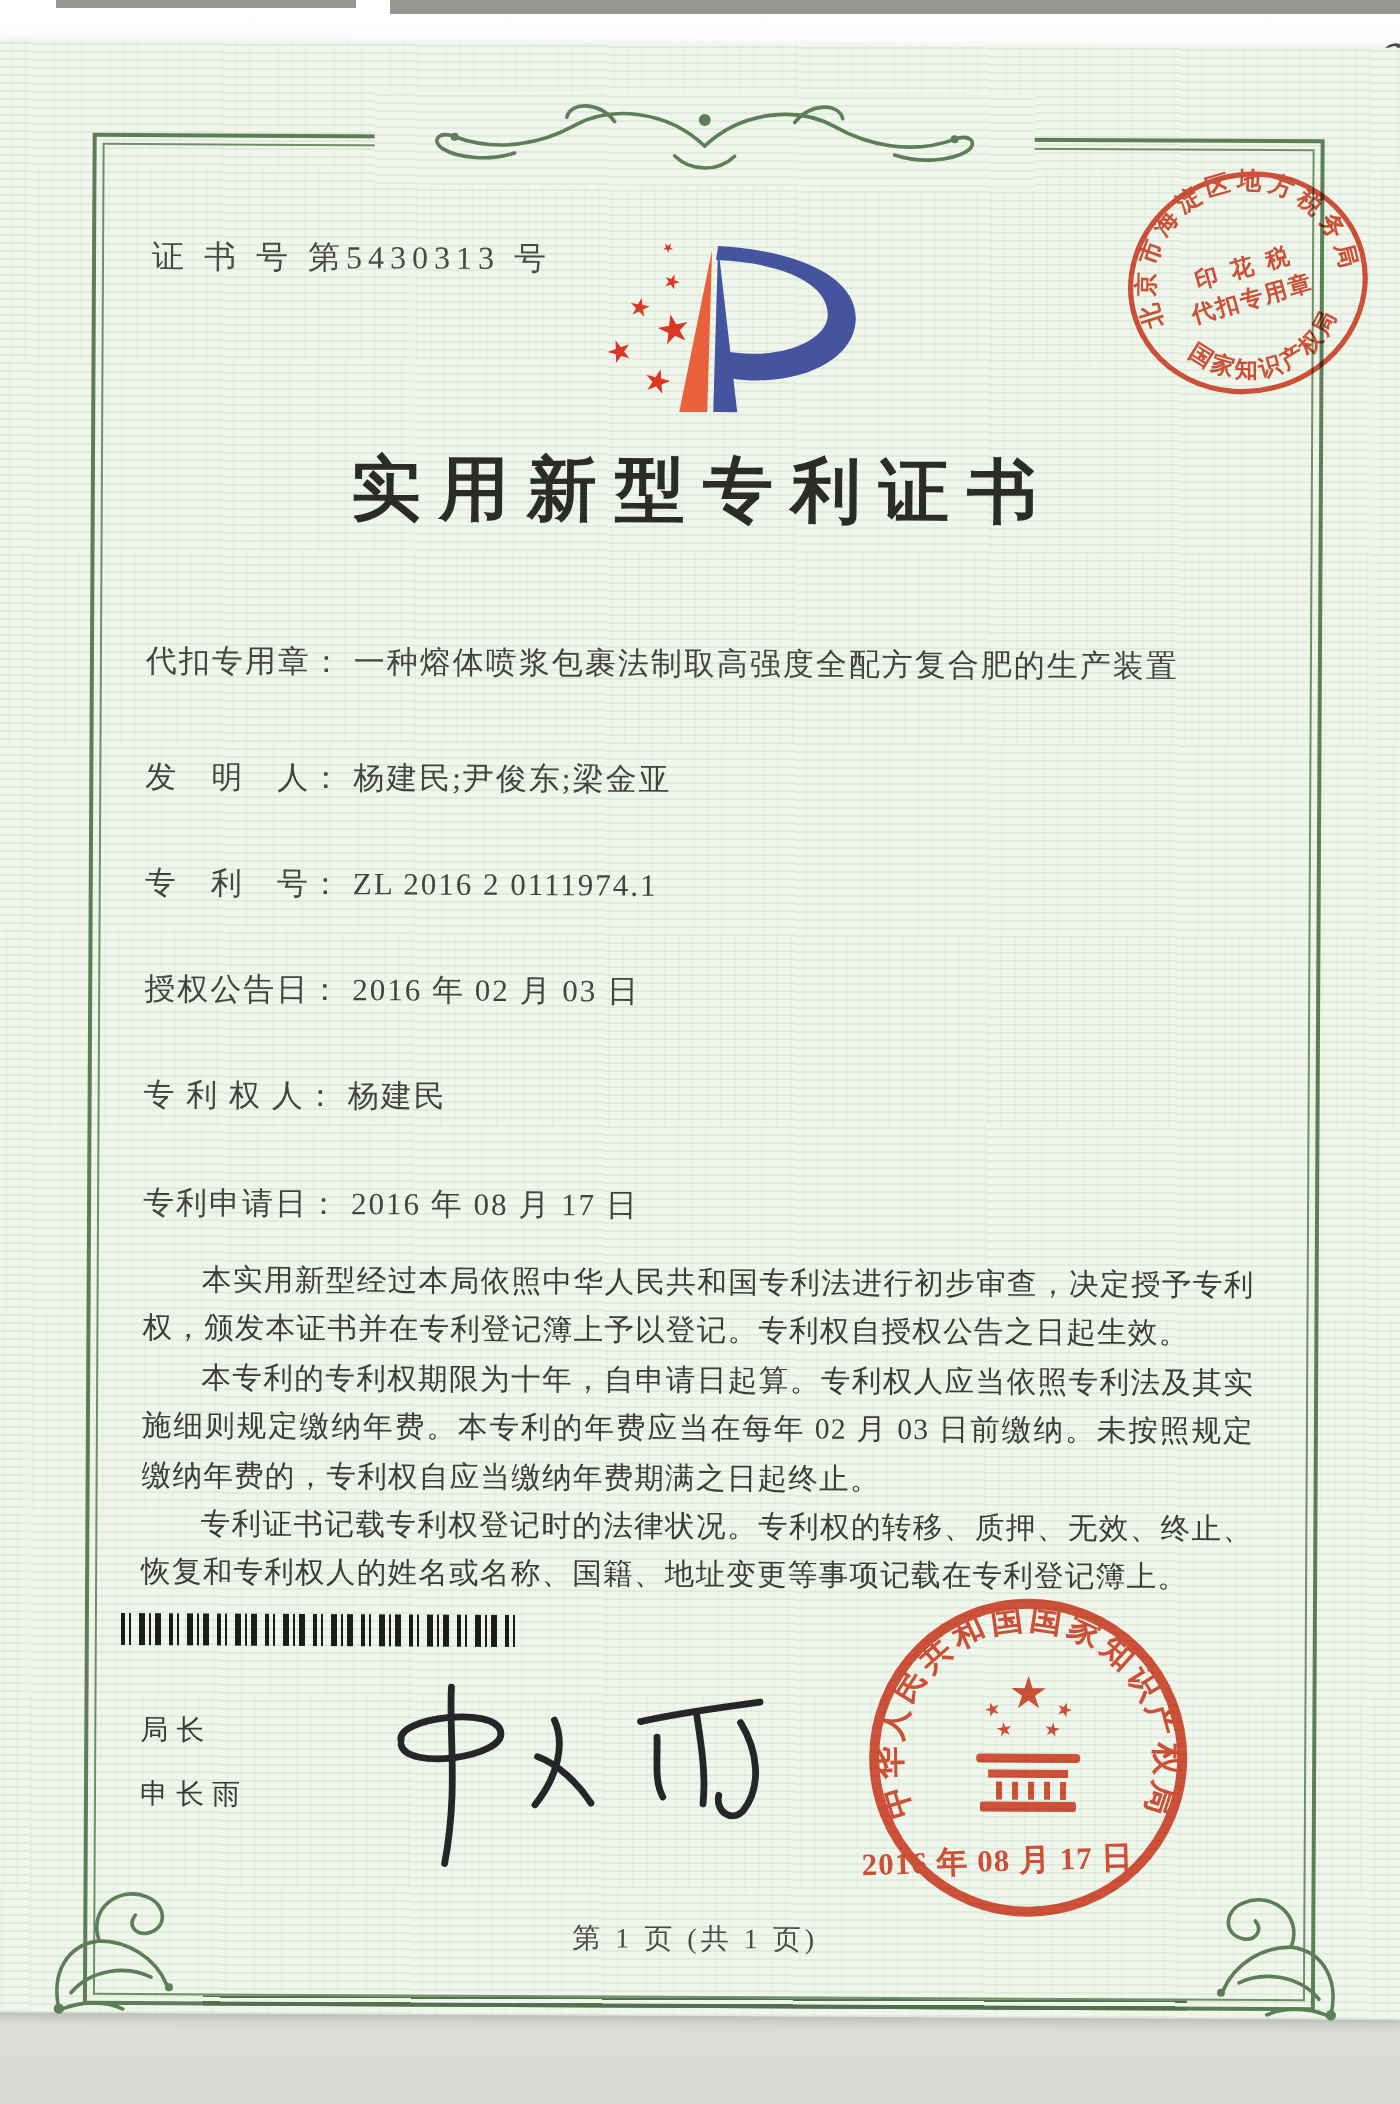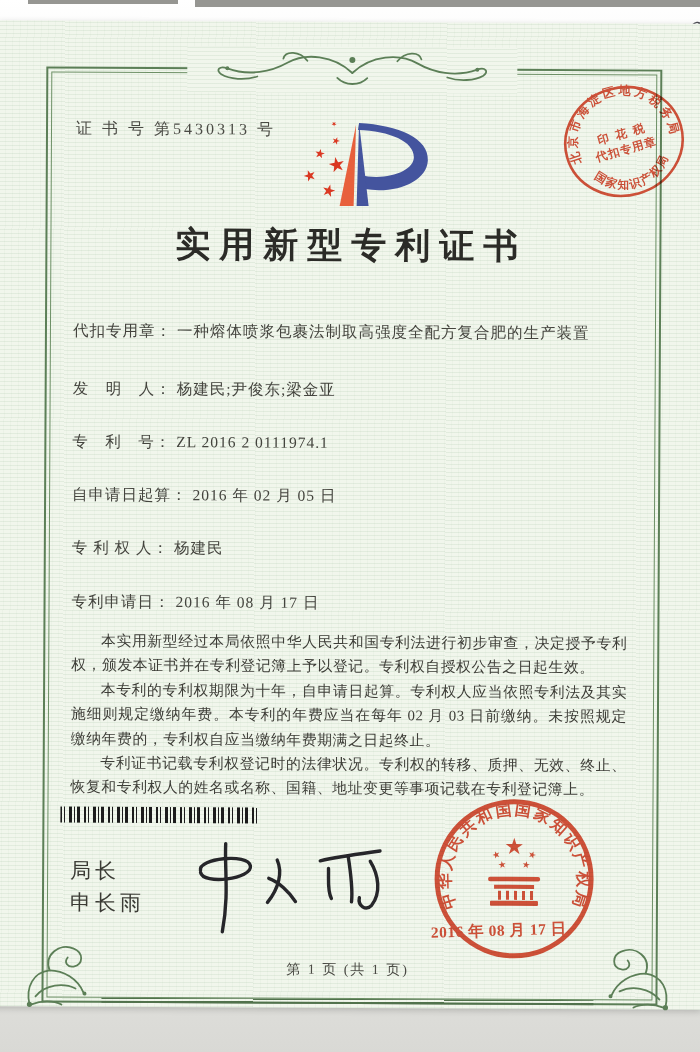--- a/index.html
+++ b/index.html
@@ -50,21 +50,21 @@
   .body-text p{margin:0;text-indent:2em;}
   .barcode{
     left:66px;top:786px;width:198px;height:16px;
     background-image:repeating-linear-gradient(90deg,
       #1c1c1c 0 2px, transparent 2px 4px,
       #1c1c1c 4px 5px, transparent 5px 9px,
       #1c1c1c 9px 12px, transparent 12px 14px,
       #1c1c1c 14px 15px, transparent 15px 17px,
       #1c1c1c 17px 20px, transparent 20px 24px);
   }
-  .signer{left:76px;font-size:21px;color:#3b3b35;letter-spacing:4px;}
+  .signer{left:76px;font-size:14px;color:#3b3b35;letter-spacing:4px;}
   .footer{left:48px;top:939px;width:612px;text-align:center;font-size:14px;color:#4a4a44;letter-spacing:2px;}
   .bottom-rule{
     left:108px;top:977px;width:492px;height:5px;
     background:linear-gradient(180deg,#51724c 0 1px,transparent 1px 3px,#51724c 3px 5px);
   }
   .seal{mix-blend-mode:multiply;opacity:0.92;}
   svg{display:block;}
   svg text{font-family:"Liberation Serif","DejaVu Serif",serif;}
 </style>
 </head>
@@ -124,21 +124,21 @@
   <div class="abs field" style="top:300px;">
     <span class="flabel">代扣专用章：</span><span class="fvalue">一种熔体喷浆包裹法制取高强度全配方复合肥的生产装置</span>
   </div>
   <div class="abs field" style="top:358px;">
     <span class="flabel">发　明　人：</span><span class="fvalue">杨建民;尹俊东;梁金亚</span>
   </div>
   <div class="abs field" style="top:411px;">
     <span class="flabel">专　利　号：</span><span class="fvalue">ZL 2016 2 0111974.1</span>
   </div>
   <div class="abs field" style="top:464px;">
-    <span class="flabel">自申请日起算：</span><span class="fvalue">2016 年 02 月 05 日</span>
+    <span class="flabel">授权公告日：</span><span class="fvalue">2016 年 02 月 03 日</span>
   </div>
   <div class="abs field" style="top:517px;">
     <span class="flabel">专 利 权 人：</span><span class="fvalue">杨建民</span>
   </div>
   <div class="abs field" style="top:571px;">
     <span class="flabel">专利申请日：</span><span class="fvalue">2016 年 08 月 17 日</span>
   </div>
 
   <div class="abs body-text">
     <p>本实用新型经过本局依照中华人民共和国专利法进行初步审查，决定授予专利权，颁发本证书并在专利登记簿上予以登记。专利权自授权公告之日起生效。</p>

